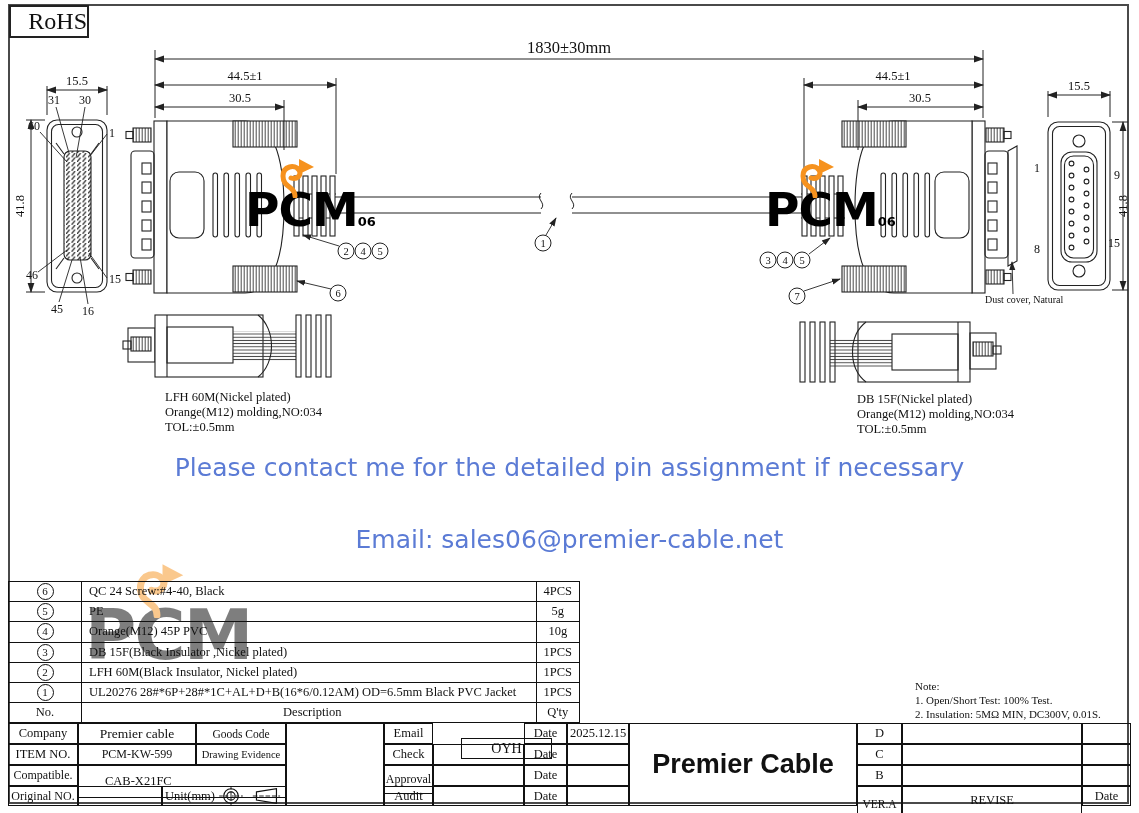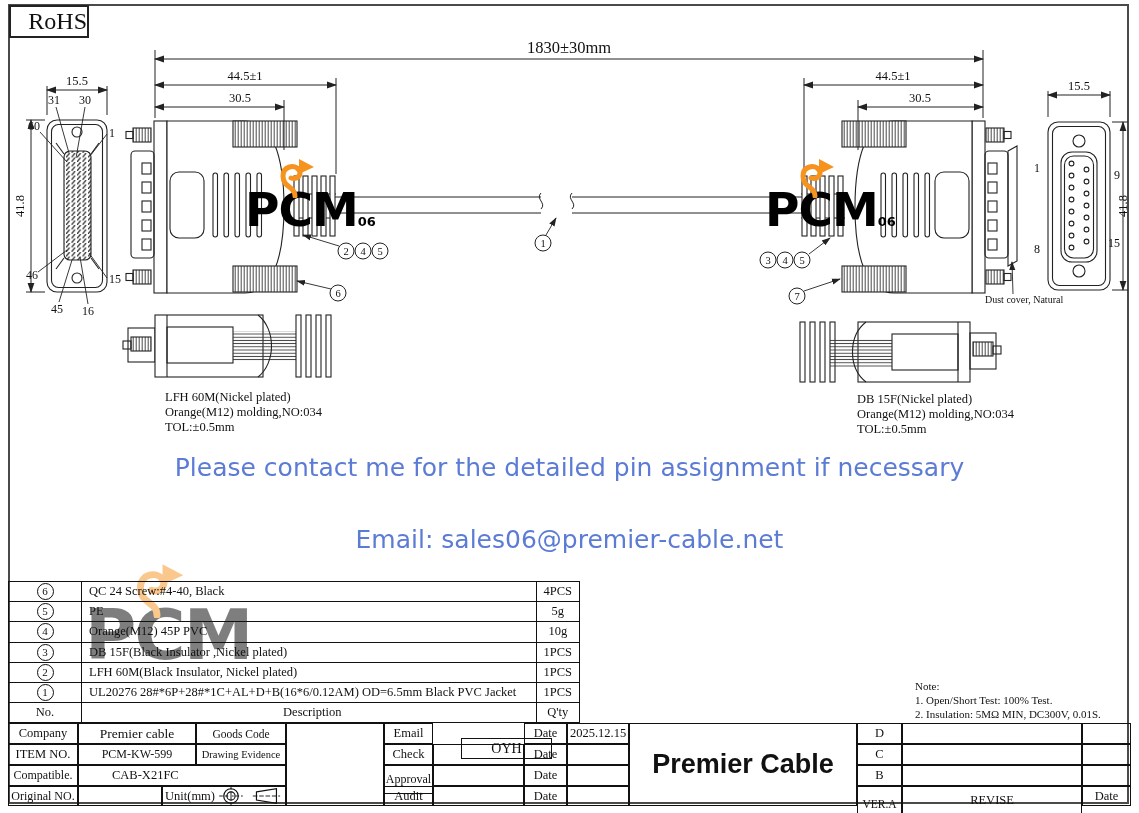--- a/index.html
+++ b/index.html
@@ -393,21 +393,21 @@
 
   <div class="tcell" style="left:8px;top:744px;width:70px;height:21px;">ITEM NO.</div>
   <div class="tcell" style="left:78px;top:744px;width:118px;height:21px;font-size:12px;">PCM-KW-599</div>
   <div class="tcell" style="left:196px;top:744px;width:90px;height:21px;font-size:10.5px;">Drawing Evidence</div>
   <div class="tcell" style="left:384px;top:744px;width:49px;height:21px;">Check</div>
   <div class="tcell" style="left:433px;top:744px;width:91px;height:21px;"></div>
   <div class="tcell" style="left:524px;top:744px;width:43px;height:21px;">Date</div>
   <div class="tcell" style="left:567px;top:744px;width:62px;height:21px;"></div>
 
   <div class="tcell" style="left:8px;top:765px;width:70px;height:21px;font-size:12px;">Compatible.</div>
-  <div class="tcell" style="left:78px;top:765px;width:208px;height:21px;justify-content:flex-start;padding-left:33px;">CAB-X21FC</div>
+  <div class="tcell" style="left:78px;top:765px;width:208px;height:33px;justify-content:flex-start;padding-left:26px;">CAB-X21FC</div>
   <div class="tcell" style="left:384px;top:765px;width:49px;height:29px;font-size:12px;">Approval</div>
   <div class="tcell" style="left:433px;top:765px;width:91px;height:21px;"></div>
   <div class="tcell" style="left:524px;top:765px;width:43px;height:21px;">Date</div>
   <div class="tcell" style="left:567px;top:765px;width:62px;height:21px;"></div>
 
   <div class="tcell" style="left:8px;top:786px;width:70px;height:20px;font-size:12px;">Original NO.</div>
   <div class="tcell" style="left:78px;top:786px;width:84px;height:20px;"></div>
   <div class="tcell" style="left:162px;top:786px;width:124px;height:20px;justify-content:flex-start;gap:3px;padding-left:2px;">
     <span>Unit(mm)</span>
     <svg width="66" height="20" viewBox="0 0 72 22">

